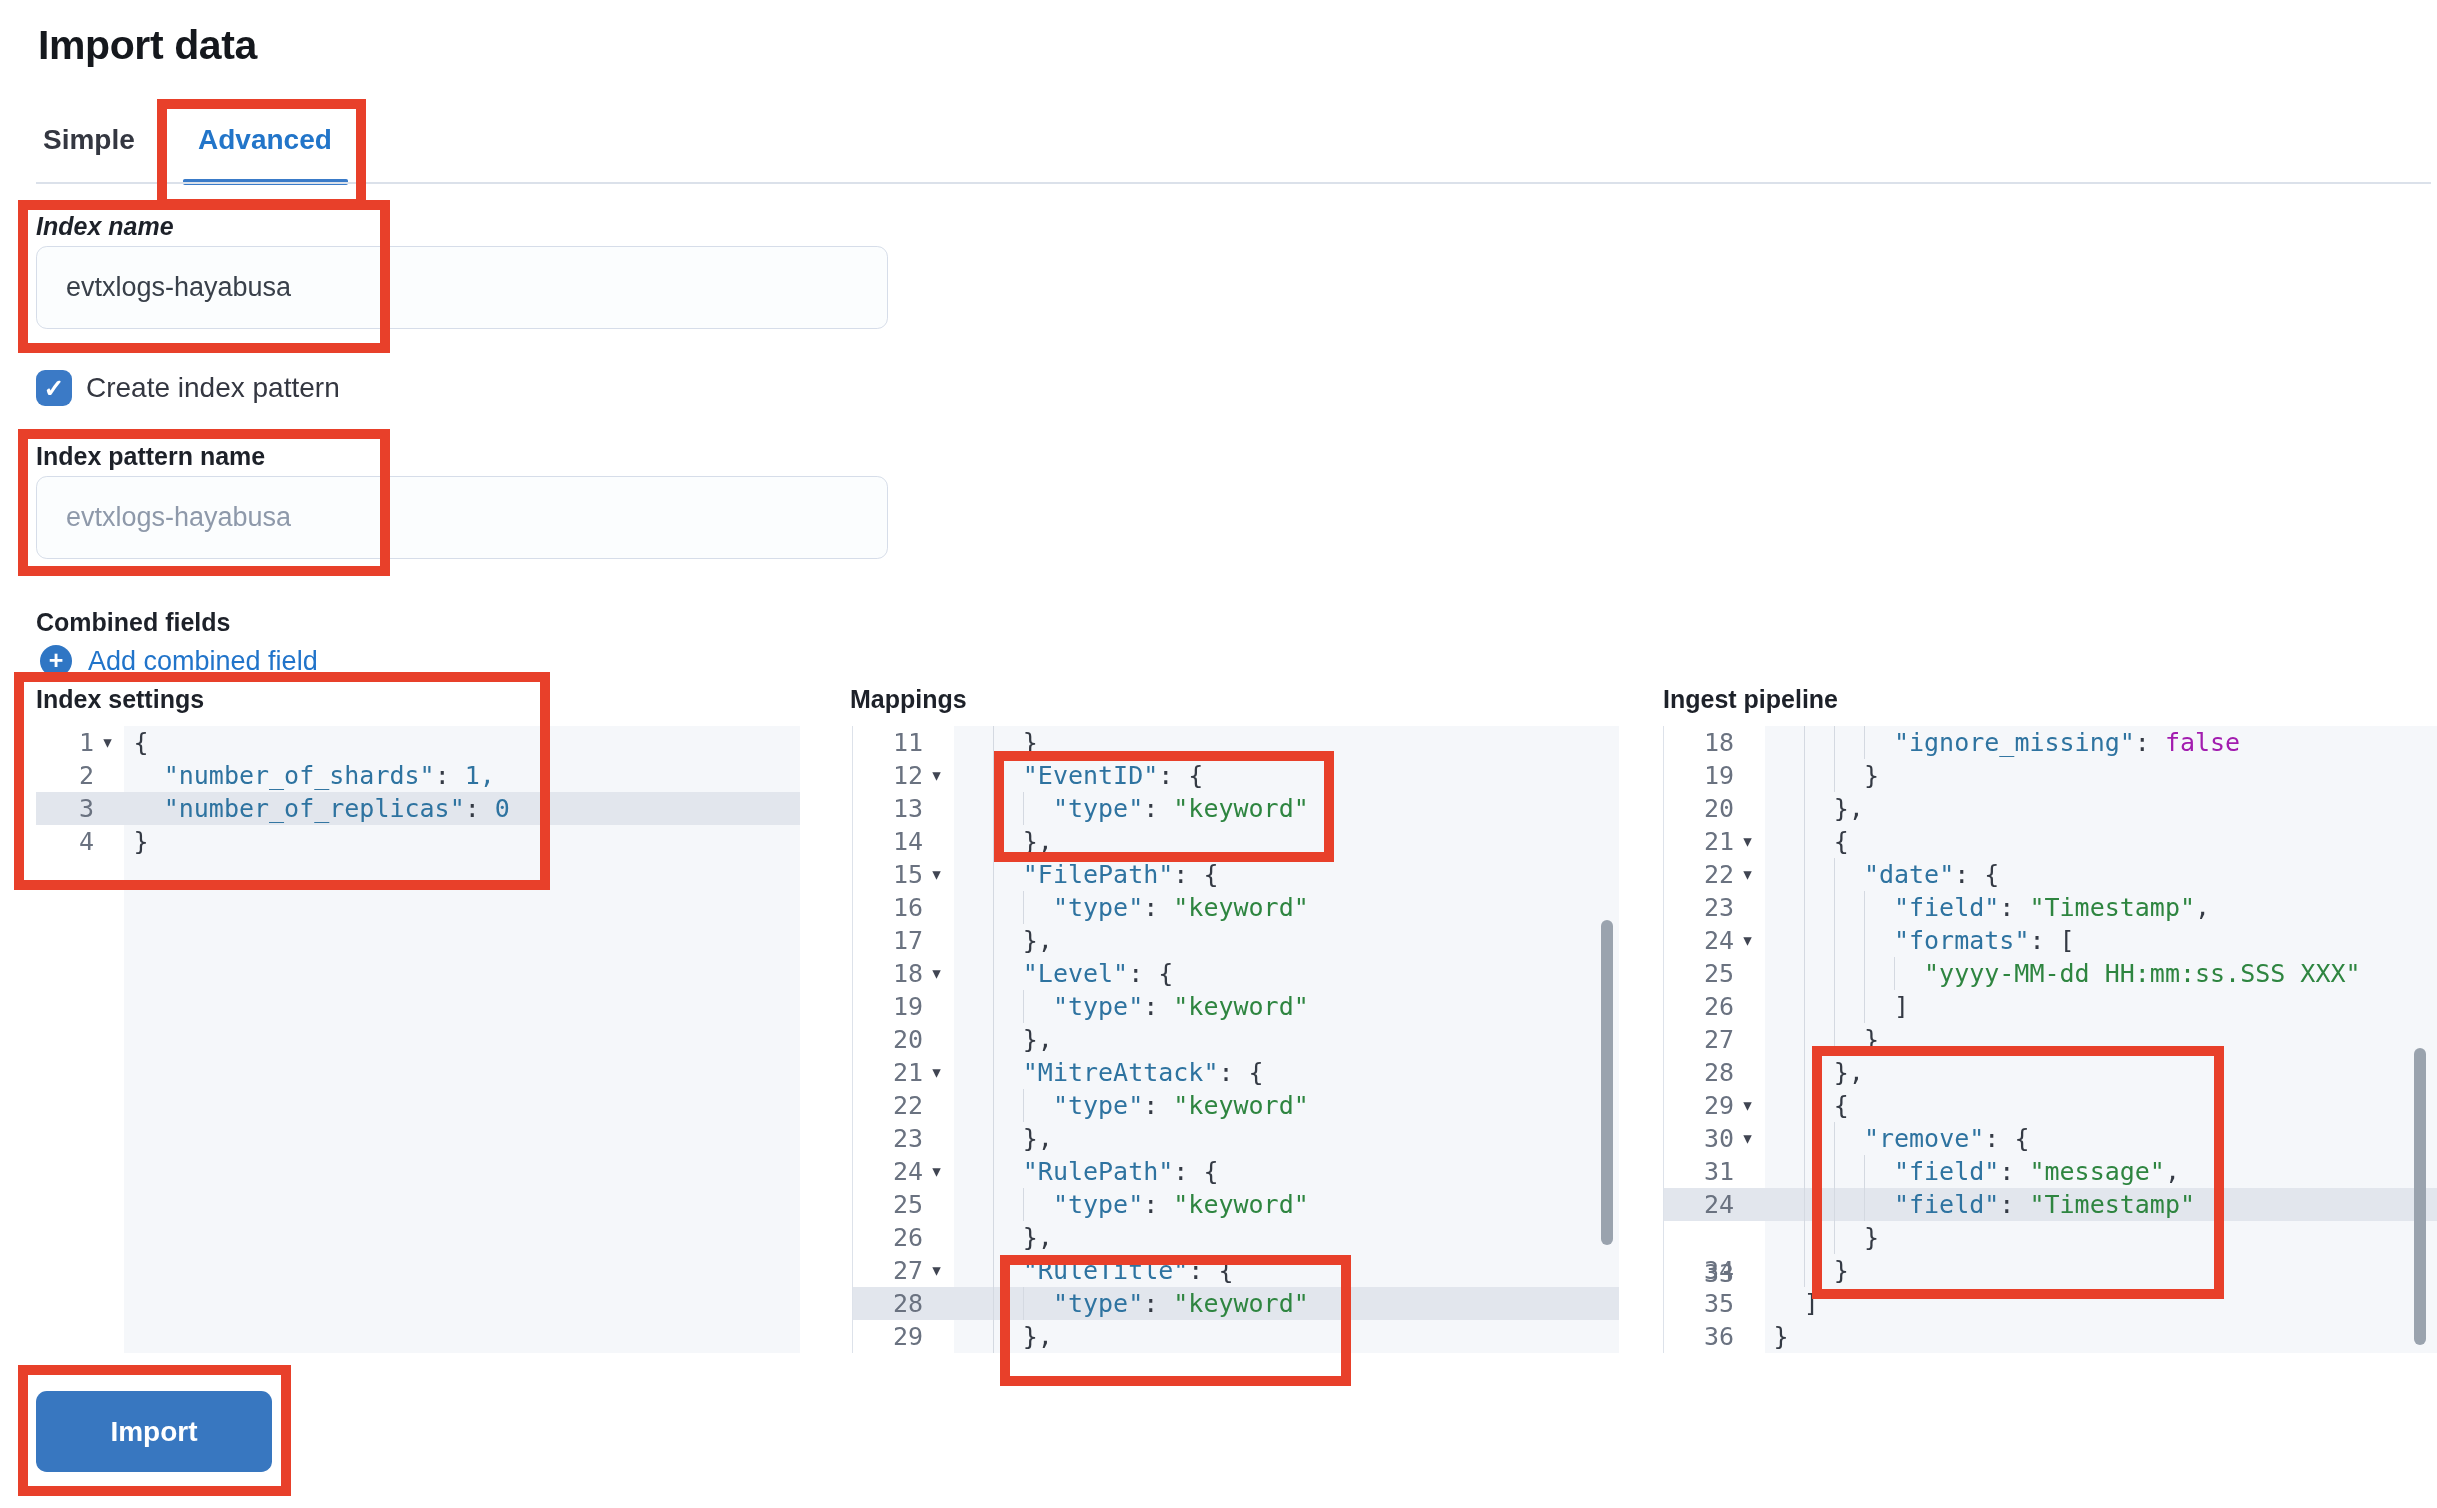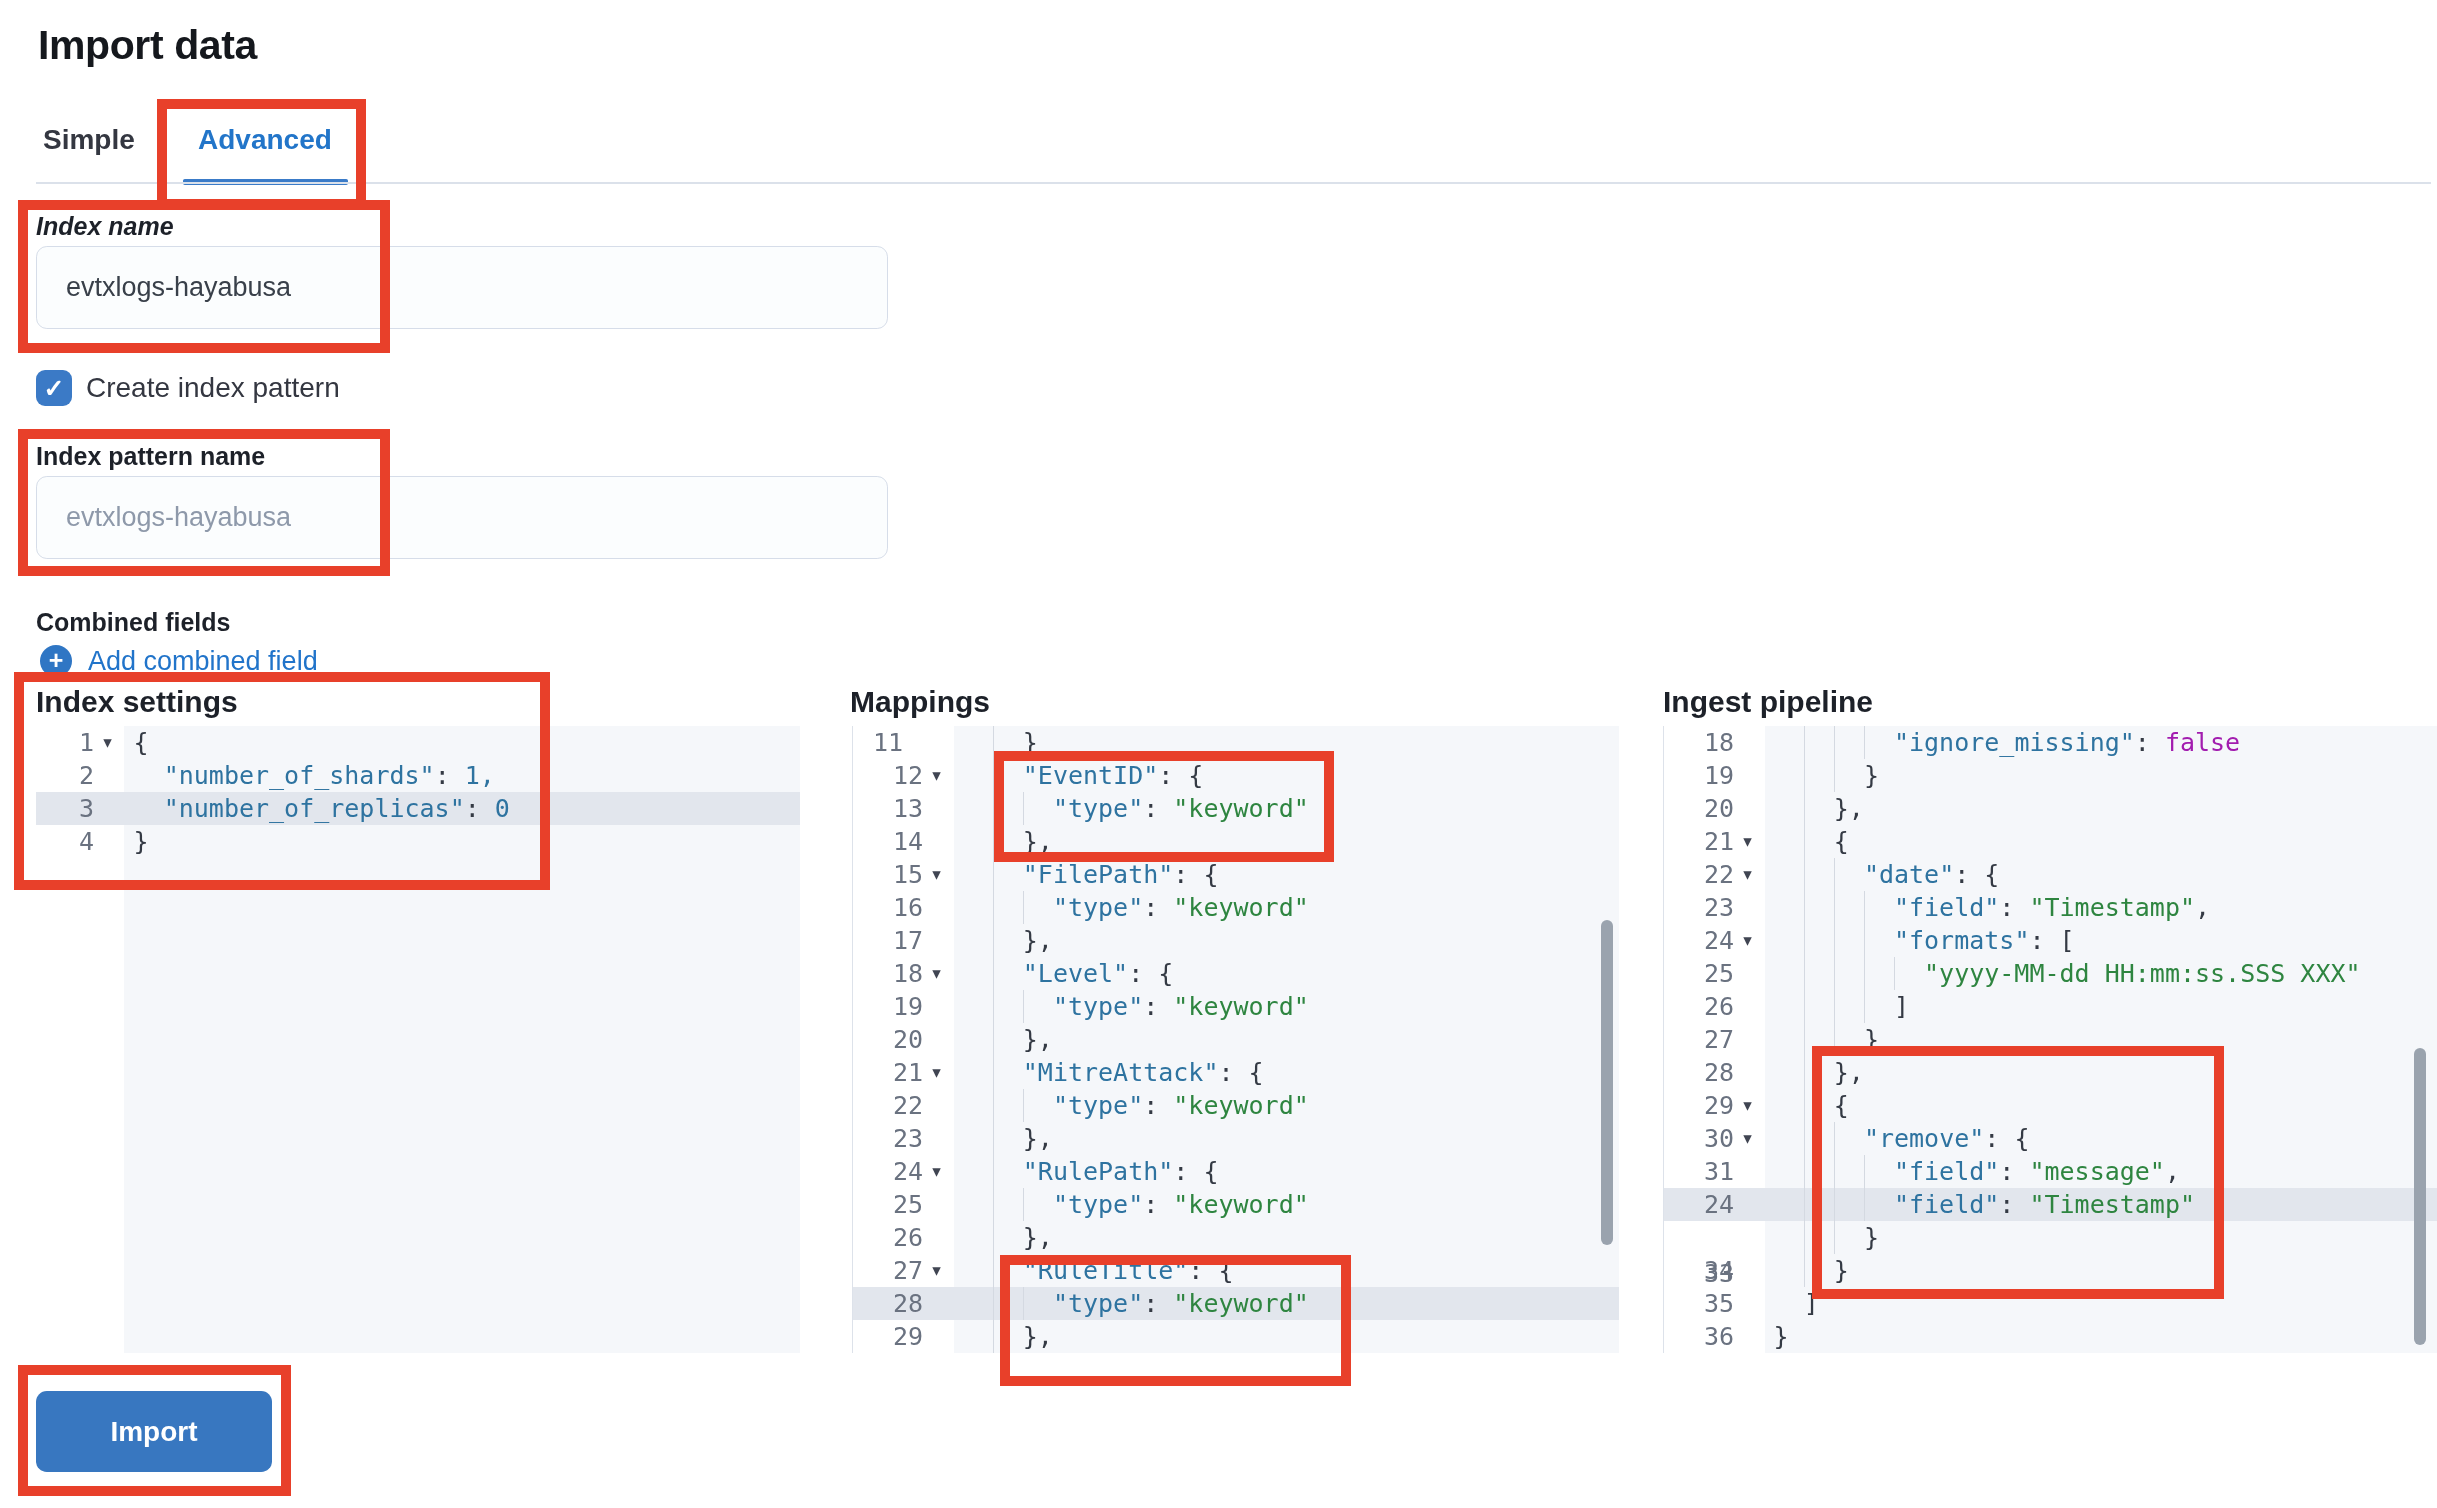--- a/index.html
+++ b/index.html
@@ -19,21 +19,21 @@
   .tab{position:absolute;top:124px;font-size:28px;font-weight:700;cursor:pointer;}
   .tab-simple{left:43px;color:#343741;}
   .tab-advanced{left:198px;color:#2275c9;}
   .tab-underline{position:absolute;left:183px;top:179px;width:165px;height:6.3px;background:#3a7bc8;border-radius:1.8px;}
   .tabs-divider{position:absolute;left:36px;top:182px;width:2395px;height:1.8px;background:#dbe1ea;}
   
   .form-label{position:absolute;left:36px;font-size:25px;font-weight:700;color:#1d2129;}
   .lbl-index-name{top:212px;font-style:italic;}
   .lbl-index-pattern{top:442px;}
   .lbl-combined{top:608px;}
-  .lbl-editor{font-size:30px;font-weight:700;color:#1d2129;position:absolute;top:685px;}
+  .lbl-editor{font-size:25px;font-weight:700;color:#1d2129;position:absolute;top:685px;}
   .lbl-index-settings{left:36px;}
   .lbl-mappings{left:850px;}
   .lbl-ingest{left:1663px;}
   .text-input{
     position:absolute;left:36px;width:852px;height:83px;
     border:1.8px solid #d6dde9;border-radius:10.8px;background:#fbfdfe;
     font-family:"Liberation Sans", sans-serif;font-size:27px;color:#39404a;
     padding:0 0 0 29px;box-sizing:border-box;outline:none;
   }
   .text-input::placeholder{color:#8e99aa;opacity:1;}
@@ -139,21 +139,21 @@
       <div class="ed-row"><span class="gcell"><span class="lnum" style="width: 58px;">1</span><span class="arrow">▾</span></span><span class="ccell"><span class="tk-p">{</span></span></div>
       <div class="ed-row"><span class="gcell"><span class="lnum" style="width: 58px;">2</span><span class="arrow"></span></span><span class="ccell"><span class="iu"></span><span class="tk-k">"number_of_shards"</span><span class="tk-p">: </span><span class="tk-n">1,</span></span></div>
       <div class="ed-row hl"><span class="gcell"><span class="lnum" style="width: 58px;">3</span><span class="arrow"></span></span><span class="ccell"><span class="iu"></span><span class="tk-k">"number_of_replicas"</span><span class="tk-p">: </span><span class="tk-n">0</span></span></div>
       <div class="ed-row"><span class="gcell"><span class="lnum" style="width: 58px;">4</span><span class="arrow"></span></span><span class="ccell"><span class="tk-p">}</span></span></div>
     </div>
 </div>
 <div class="editor ed-mappings">
   <div class="gutter-bg" style="width: 101px;"></div>
   <div class="code-bg" style="left: 101px;"></div>
   <div class="rows">
-      <div class="ed-row"><span class="gcell"><span class="lnum" style="width: 70px; text-align: center;">11</span><span class="arrow"></span></span><span class="ccell"><span class="iu"></span><span class="iu g"></span><span class="tk-p">}</span></span></div>
+      <div class="ed-row"><span class="gcell"><span class="lnum" style="width: 70px;">11</span><span class="arrow"></span></span><span class="ccell"><span class="iu"></span><span class="iu g"></span><span class="tk-p">}</span></span></div>
       <div class="ed-row"><span class="gcell"><span class="lnum" style="width: 70px;">12</span><span class="arrow">▾</span></span><span class="ccell"><span class="iu"></span><span class="iu g"></span><span class="tk-k">"EventID"</span><span class="tk-p">: {</span></span></div>
       <div class="ed-row"><span class="gcell"><span class="lnum" style="width: 70px;">13</span><span class="arrow"></span></span><span class="ccell"><span class="iu"></span><span class="iu g"></span><span class="iu g"></span><span class="tk-k">"type"</span><span class="tk-p">: </span><span class="tk-s">"keyword"</span></span></div>
       <div class="ed-row"><span class="gcell"><span class="lnum" style="width: 70px;">14</span><span class="arrow"></span></span><span class="ccell"><span class="iu"></span><span class="iu g"></span><span class="tk-p">},</span></span></div>
       <div class="ed-row"><span class="gcell"><span class="lnum" style="width: 70px;">15</span><span class="arrow">▾</span></span><span class="ccell"><span class="iu"></span><span class="iu g"></span><span class="tk-k">"FilePath"</span><span class="tk-p">: {</span></span></div>
       <div class="ed-row"><span class="gcell"><span class="lnum" style="width: 70px;">16</span><span class="arrow"></span></span><span class="ccell"><span class="iu"></span><span class="iu g"></span><span class="iu g"></span><span class="tk-k">"type"</span><span class="tk-p">: </span><span class="tk-s">"keyword"</span></span></div>
       <div class="ed-row"><span class="gcell"><span class="lnum" style="width: 70px;">17</span><span class="arrow"></span></span><span class="ccell"><span class="iu"></span><span class="iu g"></span><span class="tk-p">},</span></span></div>
       <div class="ed-row"><span class="gcell"><span class="lnum" style="width: 70px;">18</span><span class="arrow">▾</span></span><span class="ccell"><span class="iu"></span><span class="iu g"></span><span class="tk-k">"Level"</span><span class="tk-p">: {</span></span></div>
       <div class="ed-row"><span class="gcell"><span class="lnum" style="width: 70px;">19</span><span class="arrow"></span></span><span class="ccell"><span class="iu"></span><span class="iu g"></span><span class="iu g"></span><span class="tk-k">"type"</span><span class="tk-p">: </span><span class="tk-s">"keyword"</span></span></div>
       <div class="ed-row"><span class="gcell"><span class="lnum" style="width: 70px;">20</span><span class="arrow"></span></span><span class="ccell"><span class="iu"></span><span class="iu g"></span><span class="tk-p">},</span></span></div>
       <div class="ed-row"><span class="gcell"><span class="lnum" style="width: 70px;">21</span><span class="arrow">▾</span></span><span class="ccell"><span class="iu"></span><span class="iu g"></span><span class="tk-k">"MitreAttack"</span><span class="tk-p">: {</span></span></div>

